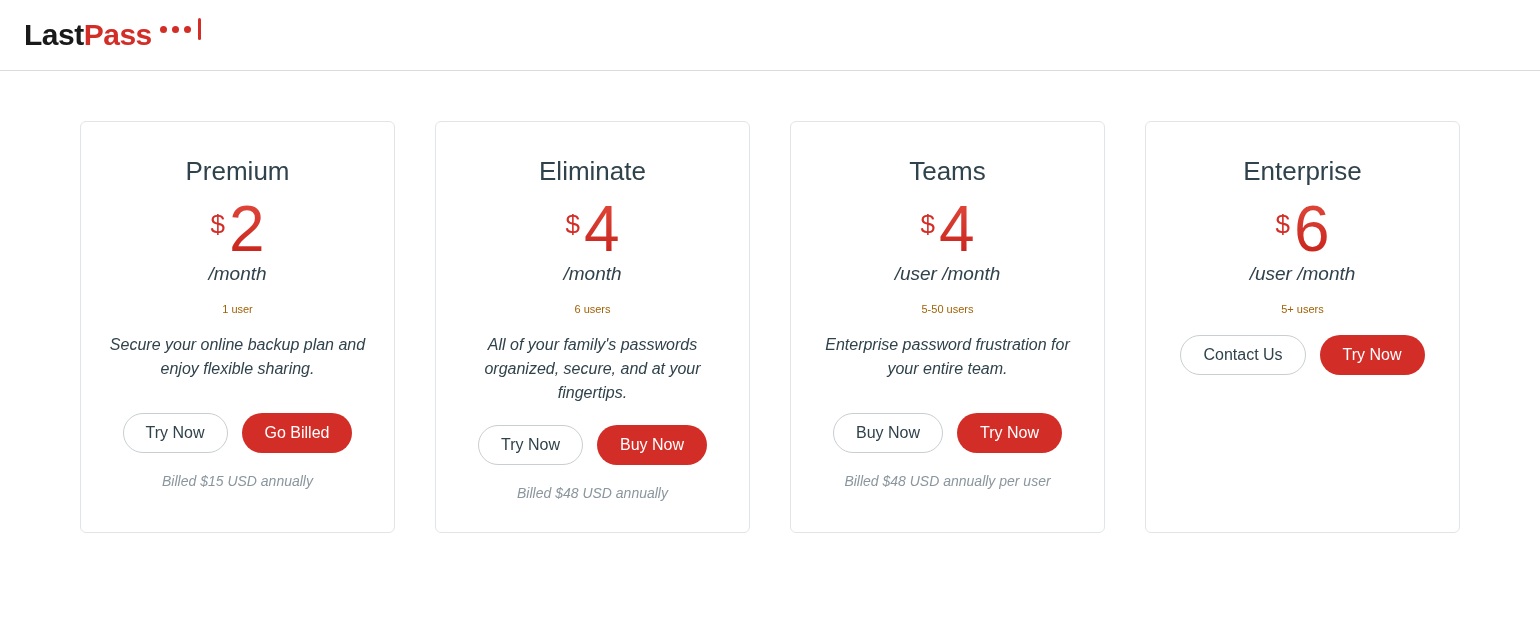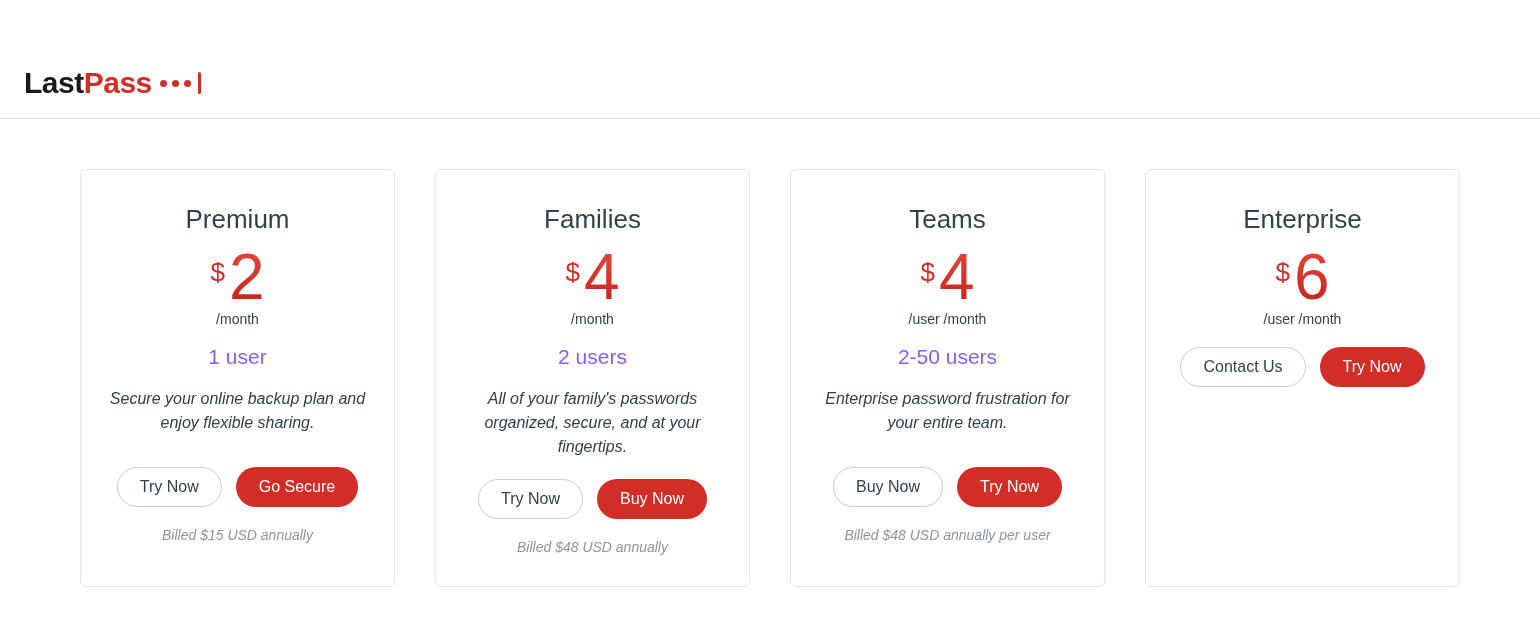--- a/index.html
+++ b/index.html
@@ -6,21 +6,21 @@
   body {
     font-family: -apple-system, BlinkMacSystemFont, "Segoe UI", Arial, sans-serif;
     background: #ffffff;
     color: #30424b;
     width: 1540px;
   }
   .header {
     padding: 18px 24px 18px 24px;
     border-bottom: 1px solid #d9dcde;
   }
-  .logo { display: flex; align-items: center; gap: 2px; margin-top: 48px; }
+  .logo { display: flex; align-items: flex-start; gap: 2px; }
   .logo-text { font-size: 30px; font-weight: 700; letter-spacing: -0.5px; }
   .logo-last { color: #1a1a1a; }
   .logo-pass { color: #d32d27; }
   .logo-dots { display: inline-flex; align-items: center; gap: 5px; margin-left: 6px; }
   .dot { width: 7px; height: 7px; background: #d32d27; border-radius: 50%; display:inline-block; }
   .bar { width: 3px; height: 22px; background: #d32d27; border-radius: 2px; display:inline-block; margin-left:2px; }
 
   .pricing-wrap {
     display: flex;
     justify-content: flex-start;
@@ -51,22 +51,22 @@
   }
   .amount {
     font-size: 64px;
     font-weight: 400;
     line-height: 1;
     background: linear-gradient(180deg,#e14a3b 0%, #c6201a 100%);
     -webkit-background-clip: text;
     background-clip: text;
     color: transparent;
   }
-  .period-row { margin-top: 2px; font-size: 14px; color: #30424b; }
-  .users { margin-top: 18px; font-size: 21px; color: #8b5cf6; }
+  .period-row { margin-top: 2px; font-size: 19px; color: #30424b; font-style: italic; }
+  .users { margin-top: 18px; font-size: 11px; color: #a16207; }
   .desc { margin-top: 18px; font-size: 16px; color: #30424b; line-height: 1.5; min-height: 60px; font-style: italic; }
   .btn-row { margin-top: 20px; display: flex; justify-content: center; gap: 14px; }
   .btn {
     font-size: 16px;
     padding: 10px 22px;
     border-radius: 999px;
     cursor: pointer;
     border: 1px solid transparent;
     font-weight: 400;
     white-space: nowrap;
@@ -105,63 +105,64 @@
     <div class="plan-name">Premium</div>
     <div class="price-row">
       <span class="currency">$</span>
       <span class="amount">2</span>
     </div>
     <div class="period-row">/month</div>
     <div class="users">1 user</div>
     <div class="desc">Secure your online backup plan and enjoy flexible sharing.</div>
     <div class="btn-row">
       <button class="btn btn-outline">Try Now</button>
-      <button class="btn btn-primary">Go Secure</button>
+      <button class="btn btn-primary">Go Billed</button>
     </div>
     <div class="billed">Billed $15 USD annually</div>
   </div>
 
   <div class="card">
-    <div class="plan-name">Families</div>
+    <div class="plan-name">Eliminate</div>
     <div class="price-row">
       <span class="currency">$</span>
       <span class="amount">4</span>
     </div>
     <div class="period-row">/month</div>
-    <div class="users">2 users</div>
+    <div class="users">6 users</div>
     <div class="desc">All of your family's passwords organized, secure, and at your fingertips.</div>
     <div class="btn-row">
       <button class="btn btn-outline">Try Now</button>
       <button class="btn btn-primary">Buy Now</button>
     </div>
     <div class="billed">Billed $48 USD annually</div>
   </div>
 
   <div class="card">
     <div class="plan-name">Teams</div>
     <div class="price-row">
       <span class="currency">$</span>
       <span class="amount">4</span>
     </div>
     <div class="period-row">/user  /month</div>
-    <div class="users">2-50 users</div>
+    <div class="users">5-50 users</div>
     <div class="desc">Enterprise password frustration for your entire team.</div>
     <div class="btn-row">
       <button class="btn btn-outline">Buy Now</button>
       <button class="btn btn-primary">Try Now</button>
     </div>
     <div class="billed">Billed $48 USD annually per user</div>
   </div>
 
   <div class="card">
     <div class="plan-name">Enterprise</div>
     <div class="price-row">
       <span class="currency">$</span>
       <span class="amount">6</span>
     </div>
     <div class="period-row">/user  /month</div>
+    <div class="users">5+ users</div>
     <div class="btn-row">
       <button class="btn btn-outline">Contact Us</button>
       <button class="btn btn-primary">Try Now</button>
     </div>
   </div>
 
 </div>
 
 </body></html>

